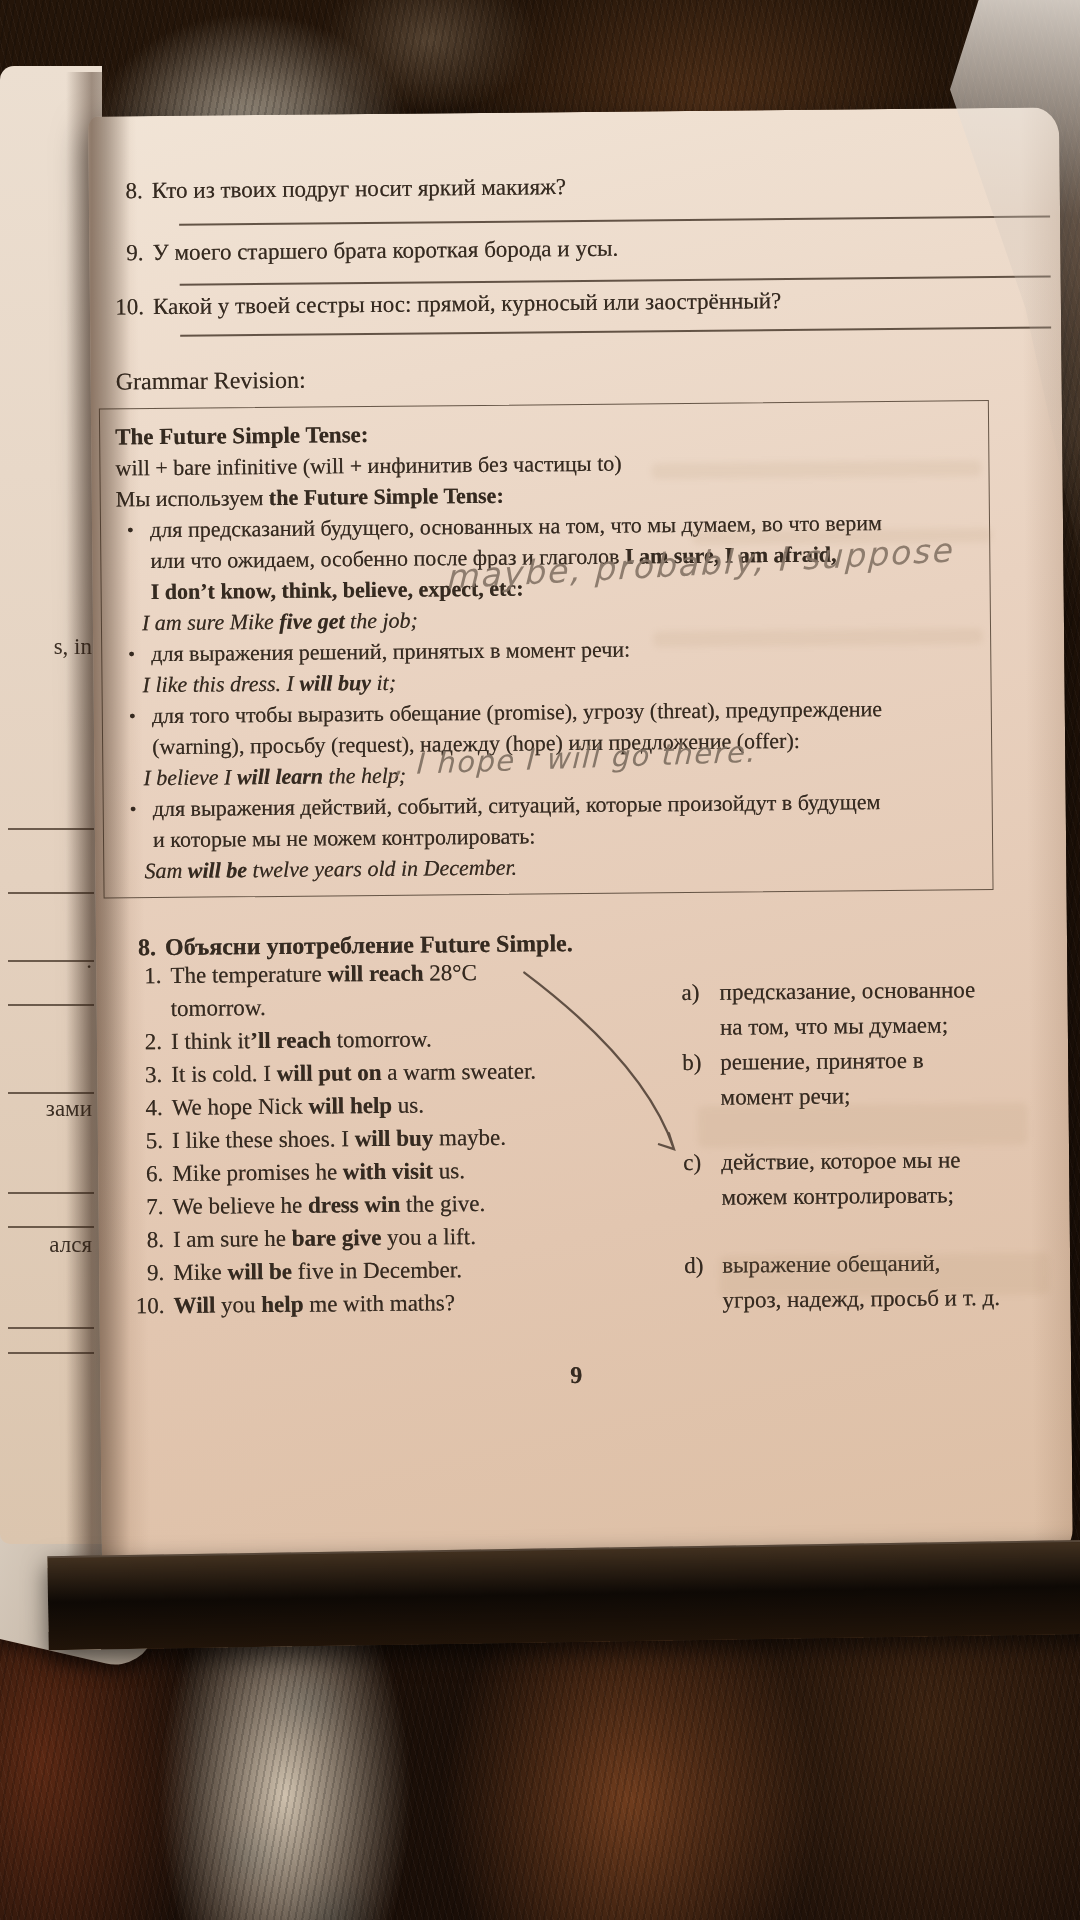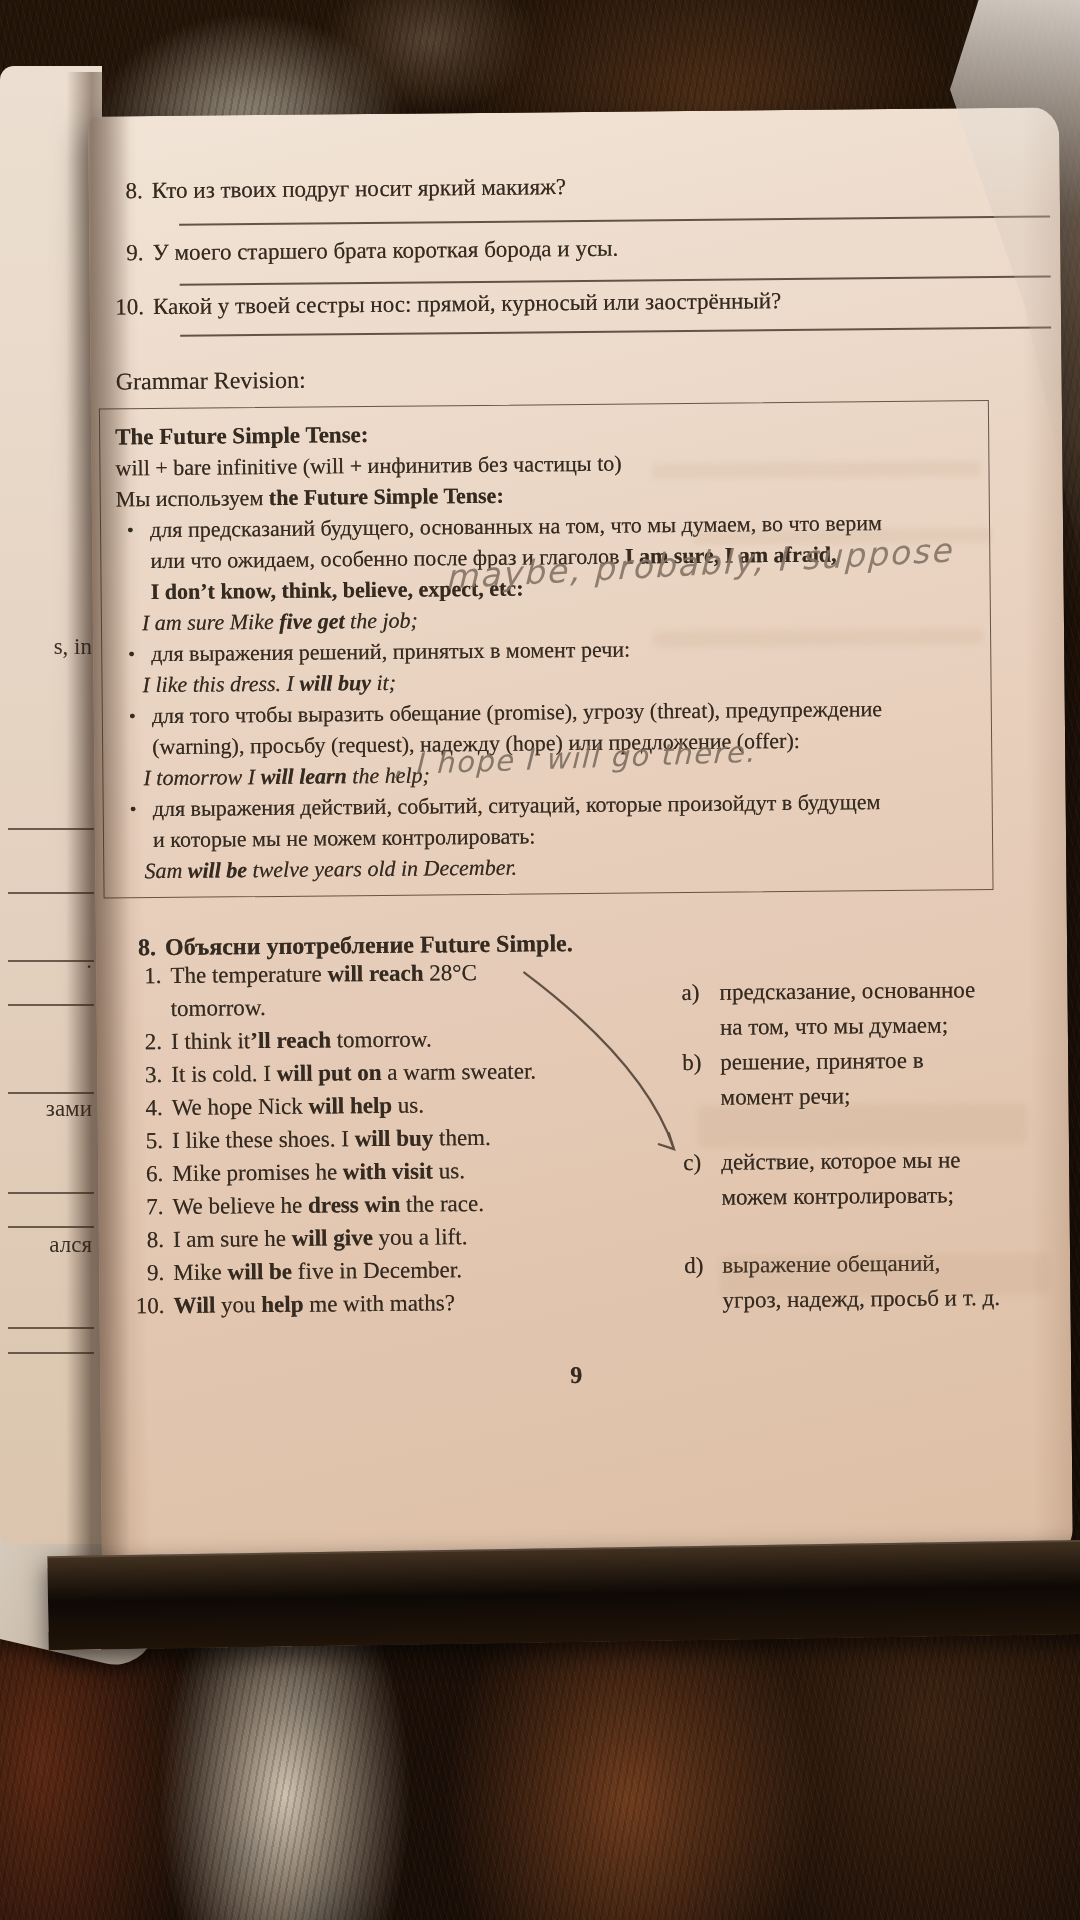--- a/index.html
+++ b/index.html
@@ -145,43 +145,43 @@
           <div class="gb-line gb-plain"><span>will + bare infinitive (will + инфинитив без частицы to)</span></div>
           <div class="gb-line gb-plain"><span>Мы используем </span><span class="b">the Future Simple Tense:</span></div>
           <div class="gb-line gb-bullet first"><span>для предсказаний будущего, основанных на том, что мы думаем, во что верим</span></div>
           <div class="gb-line gb-bullet"><span>или что ожидаем, особенно после фраз и глаголов </span><span class="b">I am sure, I am  afraid,</span></div>
           <div class="gb-line gb-bullet"><span class="b">I don’t know, think, believe, expect, etc:</span></div>
           <div class="gb-line gb-example"><span>I am sure Mike </span><span class="b">five get</span><span> the job;</span></div>
           <div class="gb-line gb-bullet first"><span>для выражения решений, принятых в момент речи:</span></div>
           <div class="gb-line gb-example"><span>I like this dress. I </span><span class="b">will buy</span><span> it;</span></div>
           <div class="gb-line gb-bullet first"><span>для того чтобы выразить обещание (promise), угрозу (threat), предупреждение</span></div>
           <div class="gb-line gb-bullet"><span>(warning), просьбу (request), надежду (hope) или предложение (offer):</span></div>
-          <div class="gb-line gb-example"><span>I tomorrow I </span><span class="b">will learn</span><span> the help;</span></div>
+          <div class="gb-line gb-example"><span>I believe I </span><span class="b">will learn</span><span> the help;</span></div>
           <div class="gb-line gb-bullet first"><span>для выражения действий, событий, ситуаций, которые произойдут в будущем</span></div>
           <div class="gb-line gb-bullet"><span>и которые мы не можем контролировать:</span></div>
           <div class="gb-line gb-example"><span>Sam </span><span class="b">will be</span><span> twelve years old in December.</span></div>
         </div>
       <div class="hw hw1">maybe, probably, I suppose</div>
       <div class="hw hw2">, I hope I will go there.</div>
     </div>
 
     <div class="ex-heading">
       <span class="q-num">8.</span><span>Объясни употребление Future Simple.</span>
     </div>
 
     <div class="ex-items" id="ex-items">
         <div class="ex-row"><span class="ex-num">1.</span><span>The temperature </span><span class="b">will reach</span><span> 28°C</span></div>
         <div class="ex-row"><span class="ex-num"></span><span>tomorrow.</span></div>
         <div class="ex-row"><span class="ex-num">2.</span><span>I think it</span><span class="b">’ll reach</span><span> tomorrow.</span></div>
         <div class="ex-row"><span class="ex-num">3.</span><span>It is cold. I </span><span class="b">will put on</span><span> a warm sweater.</span></div>
         <div class="ex-row"><span class="ex-num">4.</span><span>We hope Nick </span><span class="b">will help</span><span> us.</span></div>
-        <div class="ex-row"><span class="ex-num">5.</span><span>I like these shoes. I </span><span class="b">will buy</span><span> them.</span></div>
+        <div class="ex-row"><span class="ex-num">5.</span><span>I like these shoes. I </span><span class="b">will buy</span><span> maybe.</span></div>
         <div class="ex-row"><span class="ex-num">6.</span><span>Mike promises he </span><span class="b">with visit</span><span> us.</span></div>
-        <div class="ex-row"><span class="ex-num">7.</span><span>We believe he </span><span class="b">dress win</span><span> the race.</span></div>
-        <div class="ex-row"><span class="ex-num">8.</span><span>I am sure he </span><span class="b">will give</span><span> you a lift.</span></div>
+        <div class="ex-row"><span class="ex-num">7.</span><span>We believe he </span><span class="b">dress win</span><span> the give.</span></div>
+        <div class="ex-row"><span class="ex-num">8.</span><span>I am sure he </span><span class="b">bare give</span><span> you a lift.</span></div>
         <div class="ex-row"><span class="ex-num">9.</span><span>Mike </span><span class="b">will be</span><span> five in December.</span></div>
         <div class="ex-row"><span class="ex-num">10.</span><span class="b">Will</span><span> you </span><span class="b">help</span><span> me with maths?</span></div>
       </div>
     <div id="ex-options">
         <div class="opt" style="top: 864px;">
           <div><span class="opt-label">a)</span><span>предсказание, основанное</span></div>
           <div class="opt-l2">на том, что мы думаем;</div>
         </div>
         <div class="opt" style="top: 934px;">
           <div><span class="opt-label">b)</span><span>решение, принятое в</span></div>

